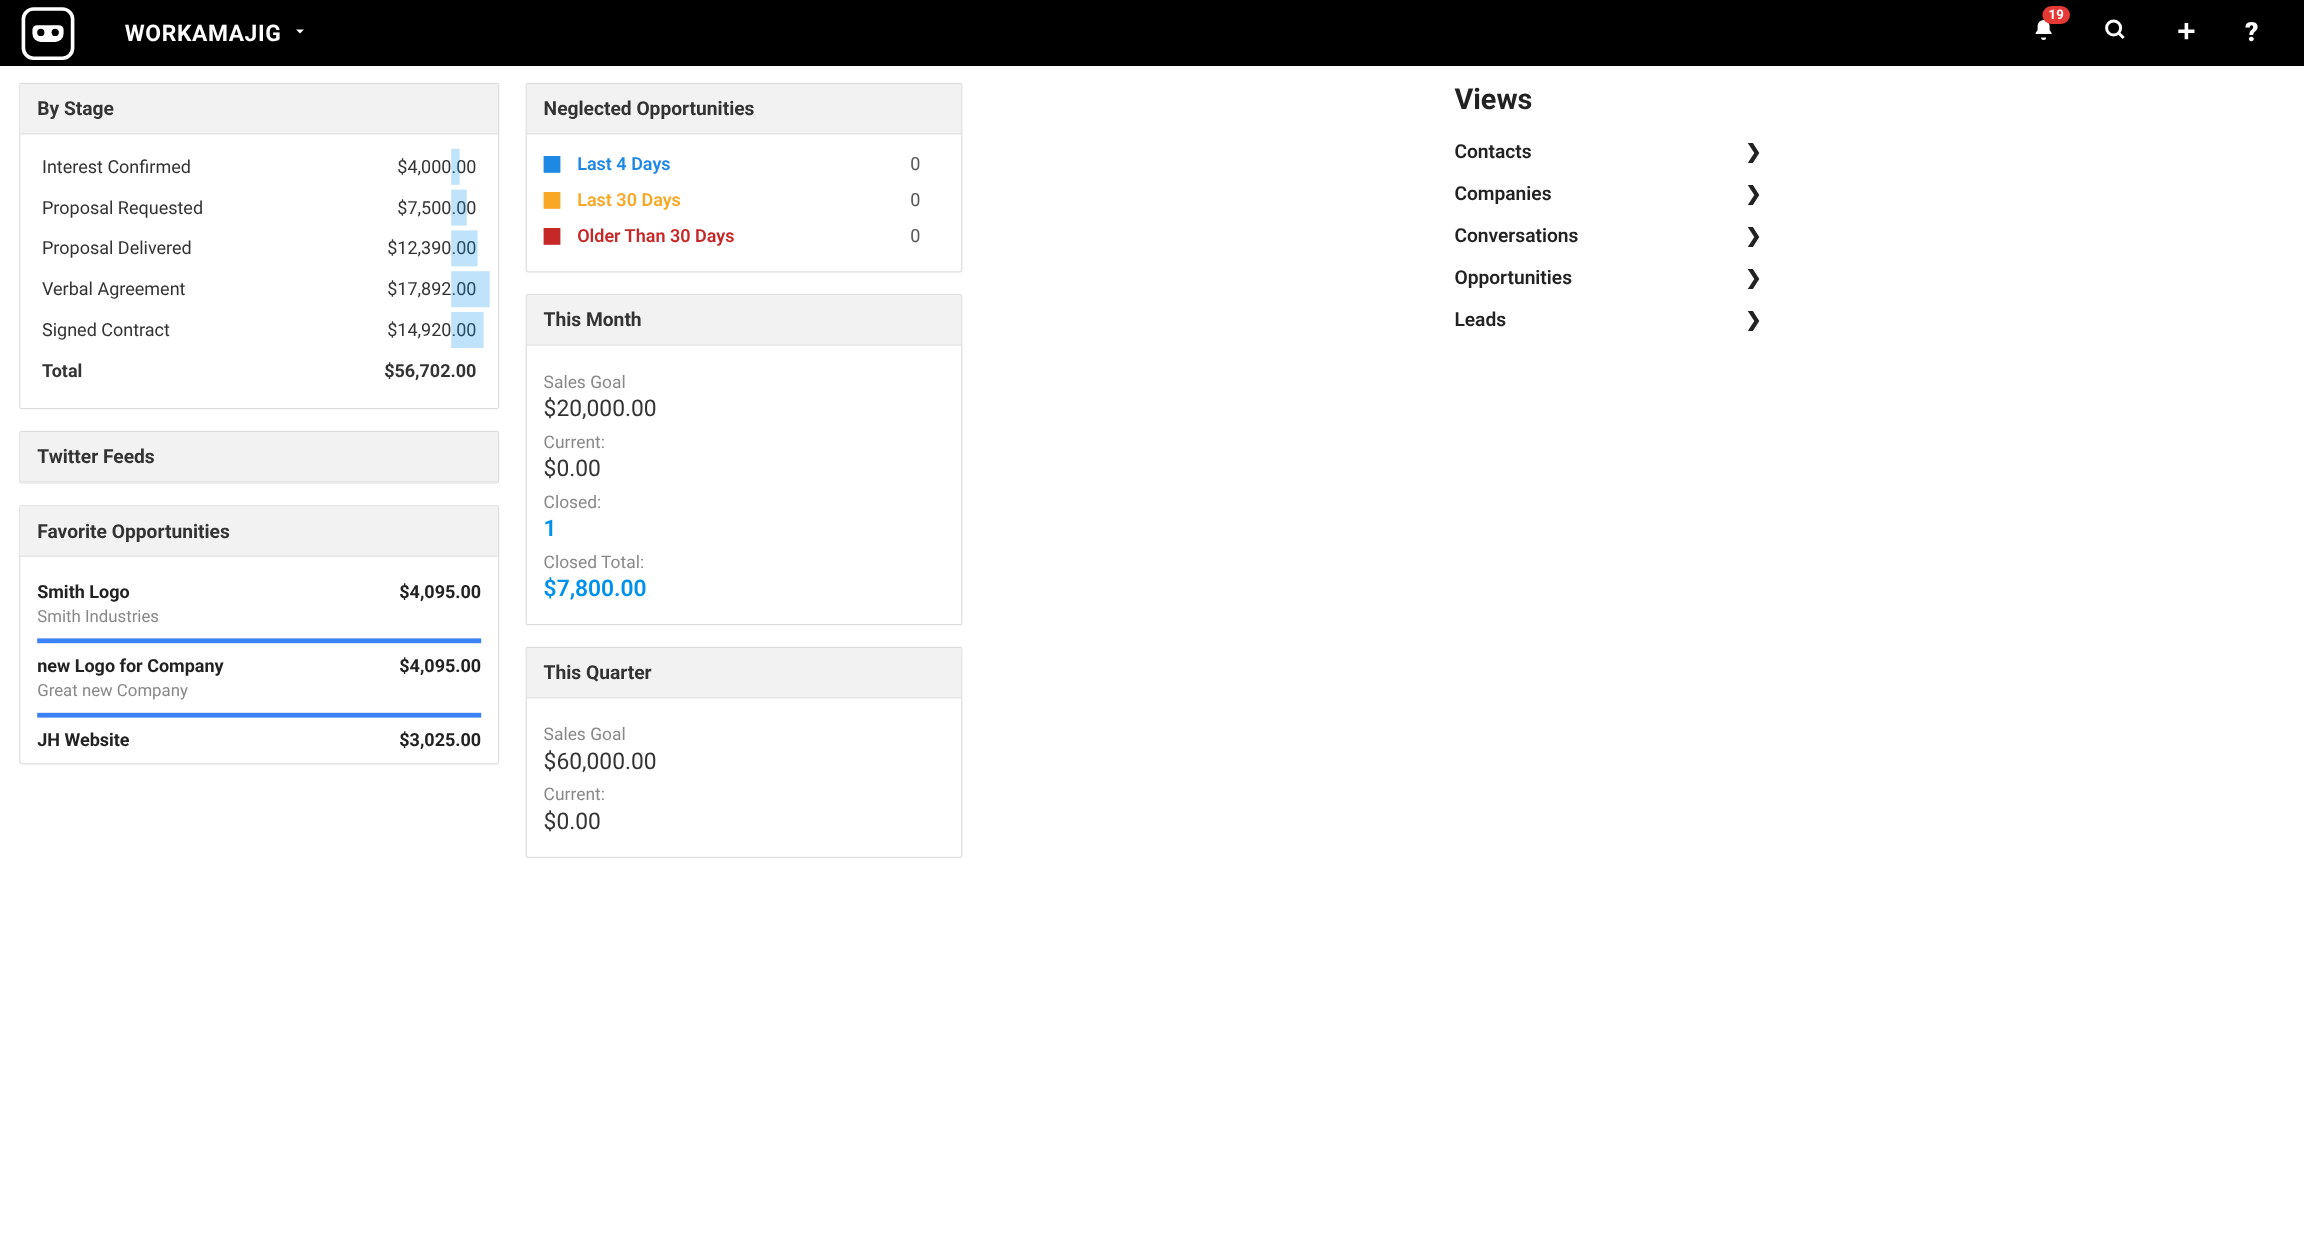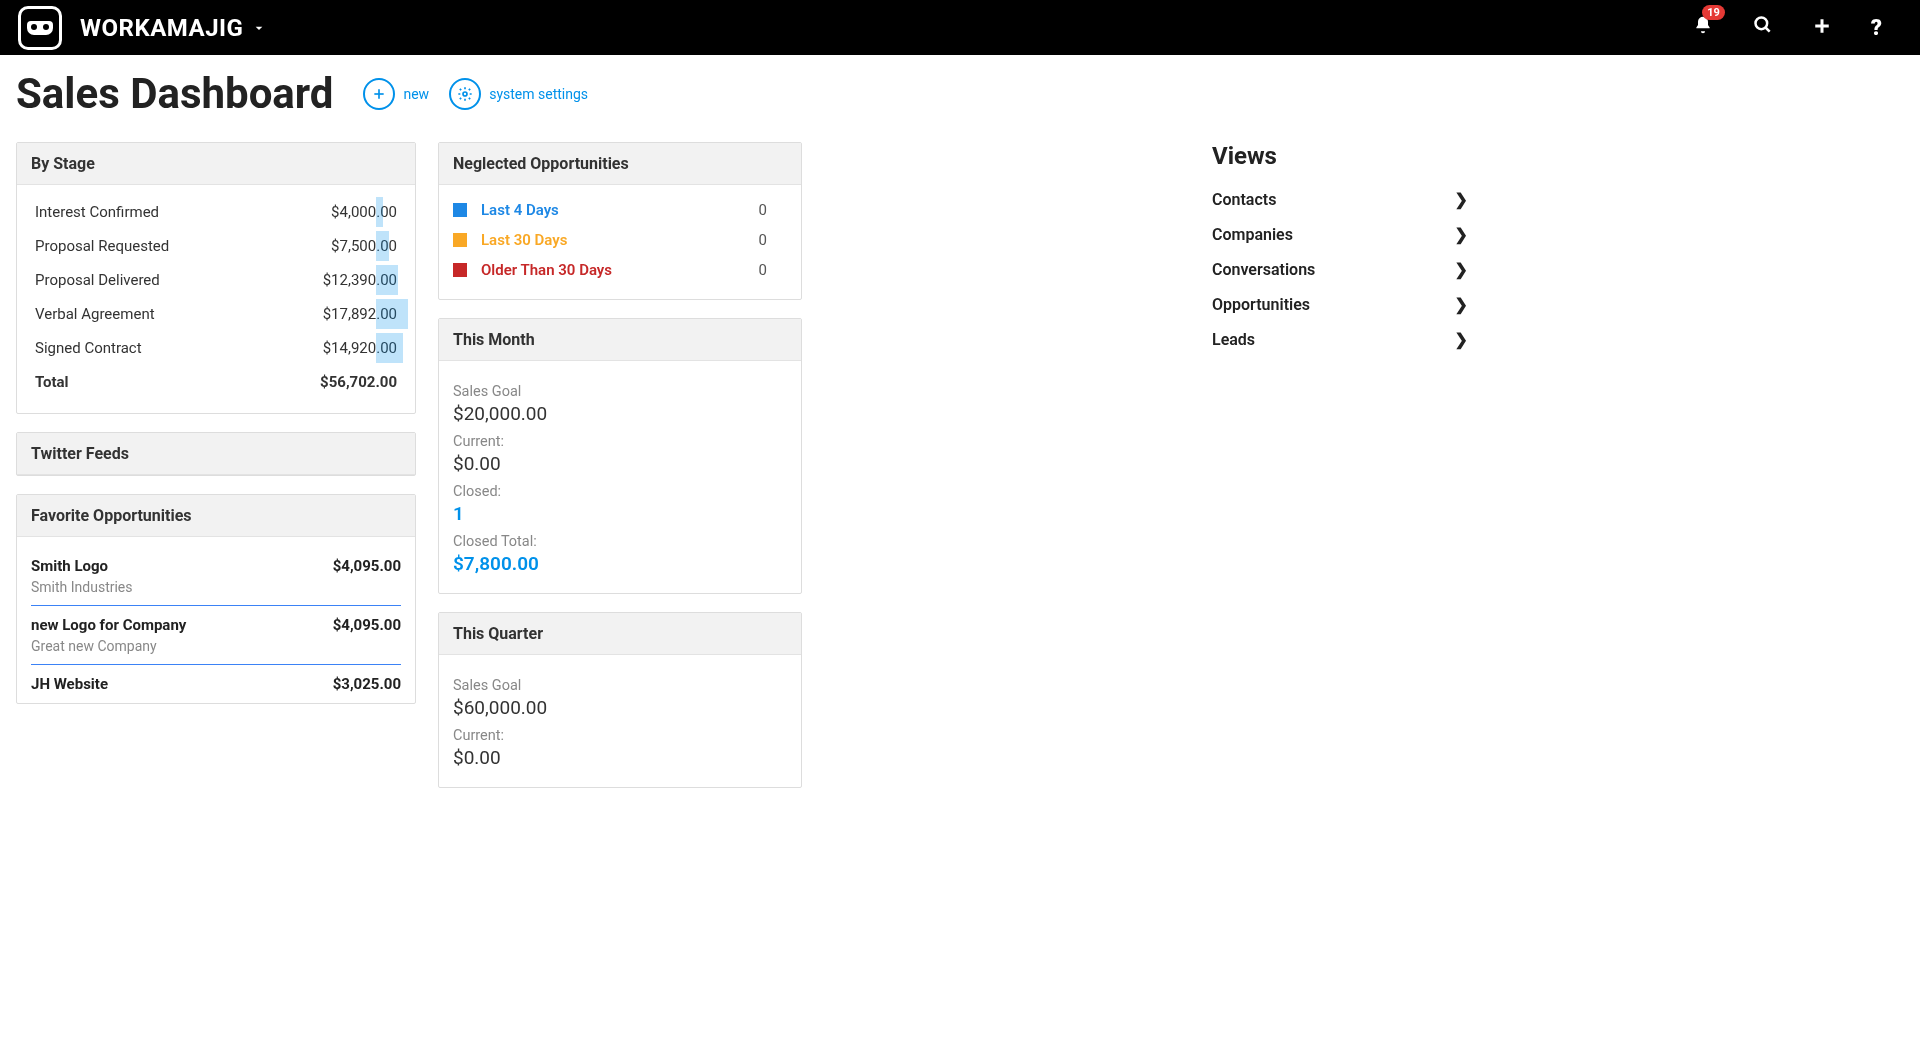--- a/index.html
+++ b/index.html
@@ -4,21 +4,21 @@
 <style>
 * { margin: 0; padding: 0; box-sizing: border-box; }
 body { font-family: -apple-system, "Segoe UI", Roboto, Helvetica, Arial, sans-serif; background: #fff; color: #333; }
 .topbar { background: #000; height: 55px; display: flex; align-items: center; justify-content: space-between; padding: 0 18px; }
 .topbar-left { display: flex; align-items: center; gap: 18px; }
 .logo { width: 44px; height: 44px; border: 3px solid #fff; border-radius: 10px; display: flex; align-items: center; justify-content: center; }
 .logo-eyes { width: 26px; height: 14px; background: #fff; border-radius: 4px 4px 7px 7px; position: relative; }
 .logo-eyes::before, .logo-eyes::after { content: ""; position: absolute; top: 3px; width: 6px; height: 6px; background: #000; border-radius: 50%; }
 .logo-eyes::before { left: 4px; }
 .logo-eyes::after { right: 4px; }
-.brand { color: #fff; font-weight: 700; font-size: 24px; letter-spacing: 0.5px; display: flex; align-items: flex-start; gap: 8px; cursor: pointer; }
+.brand { color: #fff; font-weight: 700; font-size: 19px; letter-spacing: 0.5px; display: flex; align-items: flex-start; gap: 8px; cursor: pointer; margin-left: 24px; }
 .topbar-right { display: flex; align-items: center; gap: 40px; padding-right: 20px; }
 .topbar-icon { color: #fff; font-size: 20px; cursor: pointer; position: relative; }
 .badge { position: absolute; top: -10px; right: -12px; background: #e53935; color: #fff; font-size: 11px; font-weight: 700; padding: 1px 5px; border-radius: 8px; }
 .page { padding: 14px 16px 40px 16px; width: 1484px; }
 .page-header { display: flex; align-items: center; gap: 30px; margin-bottom: 24px; }
 .page-title { font-size: 42px; font-weight: 700; color: #222; }
 .header-actions { display: flex; align-items: center; gap: 20px; }
 .round-btn { width: 32px; height: 32px; border: 2px solid #0091ea; border-radius: 50%; display: flex; align-items: center; justify-content: center; color: #0091ea; cursor: pointer; }
 .round-btn svg { width: 16px; height: 16px; stroke: #0091ea; stroke-width: 2.5; fill: none; }
 .action-wrap { display: flex; align-items: center; gap: 8px; cursor: pointer; }
@@ -29,21 +29,21 @@
 .col2 { width: 364px; }
 .spacer { flex: 1; }
 .sidebar { width: 256px; }
 .card { border: 1px solid #ddd; border-radius: 2px; background: #fff; }
 .card-hd { background: #f2f2f2; border-bottom: 1px solid #e3e3e3; padding: 11px 14px; font-weight: 700; font-size: 16px; color: #333; }
 .card-body { padding: 10px 14px 14px 14px; }
 .stage-row { display: flex; justify-content: space-between; align-items: center; padding: 8px 4px; font-size: 15px; position: relative; gap: 42px; }
 .stage-row .bar { position: absolute; top: 2px; bottom: 2px; background: rgba(0,145,234,0.25); pointer-events: none; }
 .stage-total { font-weight: 700; }
 .twitter-empty { color: #9e9e9e; font-size: 14.5px; padding: 6px 0; }
-.fav-item { padding: 10px 0; border-bottom: 1px solid #3b82f6; }
+.fav-item { padding: 10px 0; border-bottom: 4px solid #3b82f6; }
 .fav-item:last-child { border-bottom: none; }
 .fav-top { display: flex; justify-content: space-between; font-weight: 700; font-size: 15px; color: #222; }
 .fav-sub { color: #888; font-size: 14px; margin-top: 4px; }
 .neg-row { display: flex; align-items: center; gap: 14px; padding: 6px 0; }
 .neg-sq { width: 14px; height: 14px; }
 .neg-row .label { flex: 0 0 auto; font-weight: 600; font-size: 15px; }
 .neg-row .val { margin-left: auto; color: #555; font-size: 15px; padding-right: 20px; }
 .metric-block { padding: 4px 0; }
 .metric-label { color: #888; font-size: 14.5px; margin-top: 8px; }
 .metric-value { font-size: 19px; color: #333; margin-top: 2px; }
@@ -85,43 +85,20 @@
     <div class="topbar-icon">
       <svg width="18" height="18" viewBox="0 0 24 24" fill="#fff">
           <path d="M10 3h4v7h7v4h-7v7h-4v-7H3v-4h7z"></path>
         </svg>
     </div>
     <div class="topbar-icon" style="font-weight:900;font-size:22px;">?</div>
   </div>
 </div>
 
 <div class="page">
-  <div class="page-header">
-    <h1 class="page-title">Sales Dashboard</h1>
-    <div class="header-actions">
-      <div class="action-wrap">
-        <div class="round-btn">
-          <svg viewBox="0 0 24 24">
-              <line x1="12" y1="5" x2="12" y2="19"></line>
-              <line x1="5" y1="12" x2="19" y2="12"></line>
-            </svg>
-        </div>
-        <span class="action-label">new</span>
-      </div>
-      <div class="action-wrap">
-        <div class="round-btn">
-          <svg viewBox="0 0 24 24">
-              <circle cx="12" cy="12" r="3"></circle>
-              <path d="M12 2v3M12 19v3M4.2 4.2l2.1 2.1M17.7 17.7l2.1 2.1M2 12h3M19 12h3M4.2 19.8l2.1-2.1M17.7 6.3l2.1-2.1"></path>
-            </svg>
-        </div>
-        <span class="action-label">system settings</span>
-      </div>
-    </div>
-  </div>
 
   <div class="content">
 
     <div class="col col1">
       <div class="card">
         <div class="card-hd">By Stage</div>
         <div class="card-body" id="stage-body">
             <div class="stage-row">
               <div class="bar" style="left:345px;width:7.154035323049407px;"></div>
               <span>Interest Confirmed</span>

